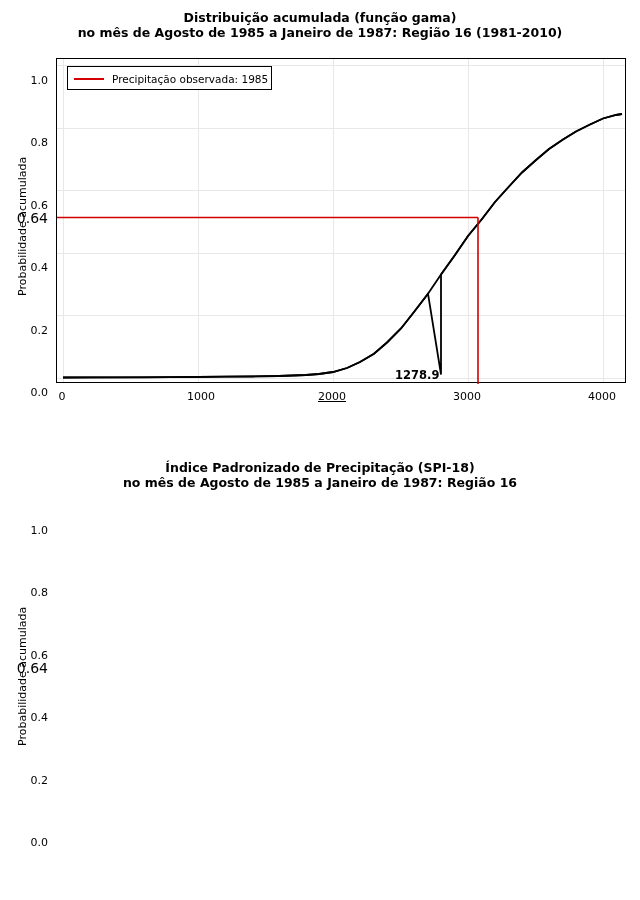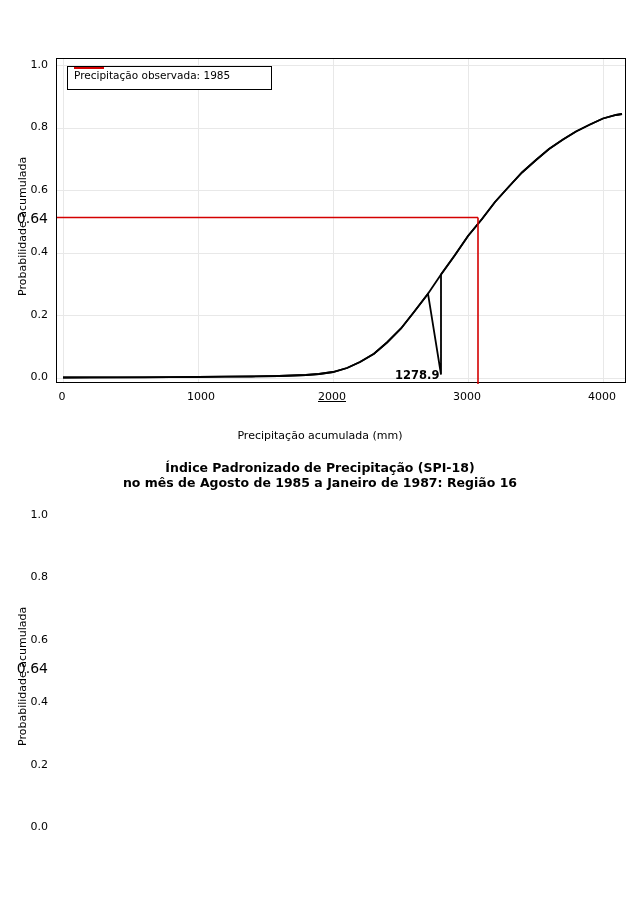--- a/index.html
+++ b/index.html
@@ -64,21 +64,21 @@
     position: absolute;
     font-size: 11px;
     text-align: center;
     white-space: nowrap;
   }
   .tick-label {
     position: absolute;
     font-size: 11px;
     white-space: nowrap;
   }
-  .tick-y { text-align: right; }
+  .tick-y { text-align: right; margin-top: 16px; }
   .tick-x { text-align: center; }
 
   .curve-svg {
     position: absolute;
     left: 0; top: 0;
     overflow: visible;
   }
 
   .legend-box {
     position: absolute;
@@ -89,23 +89,23 @@
   }
   #legend-top {
     left: 67px;
     top: 66px;
     width: 205px;
     height: 24px;
     padding: 0;
   }
   #legend-top .row {
     display: flex;
+    align-items: center;
     height: 24px;
     padding-left: 6px;
-    flex-direction: column;
   }
   #legend-top .swatch-line {
     width: 30px;
     height: 2px;
     background: #d40000;
     margin-right: 8px;
     flex: 0 0 auto;
   }
 
   .annot {
@@ -118,20 +118,24 @@
     position: absolute;
     font-size: 14px;
     white-space: nowrap;
   }
 </style>
 </head>
 <body>
 
 <div class="panel" id="panel-top">
 
+  <div class="title">
+    <div>Distribuição acumulada (função gama)</div>
+    <div>no mês de Agosto de 1985 a Janeiro de 1987: Região 16 (1981-2010)</div>
+  </div>
 
   <div class="axis-label-y" style="left:16px; top:296px;">Probabilidade acumulada</div>
 
   <div class="plot-area" id="plot-top">
 
     <div class="grid-line grid-h" style="top:318.5px;"></div>
     <div class="grid-line grid-h" style="top:256.0px;"></div>
     <div class="grid-line grid-h" style="top:193.5px;"></div>
     <div class="grid-line grid-h" style="top:131.0px;"></div>
     <div class="grid-line grid-h" style="top:68.5px;"></div>
@@ -164,21 +168,20 @@
   <div class="hl-label" style="left:16px; top:210px; width:32px; text-align:right;">0.64</div>
 
   <div class="tick-label tick-x" style="left:42px; top:390px; width:40px;">0</div>
   <div class="tick-label tick-x" style="left:181px; top:390px; width:40px;">1000</div>
   <div class="tick-label tick-x" style="left:312px; top:390px; width:40px;text-decoration:underline;">2000</div>
   <div class="tick-label tick-x" style="left:447px; top:390px; width:40px;">3000</div>
   <div class="tick-label tick-x" style="left:582px; top:390px; width:40px;">4000</div>
 
   <div class="annot" style="left:395px; top:368px;">1278.9</div>
 
-  <div class="axis-label-x" style="left:0px; top:429px; width:640px;">Precipitação acumulada (mm)</div>
 
   <div class="legend-box" id="legend-top">
     <div class="row">
       <span class="swatch-line"></span>
       <span>Precipitação observada: 1985</span>
     </div>
   </div>
 </div>
 
 <div class="panel" id="panel-bottom">

